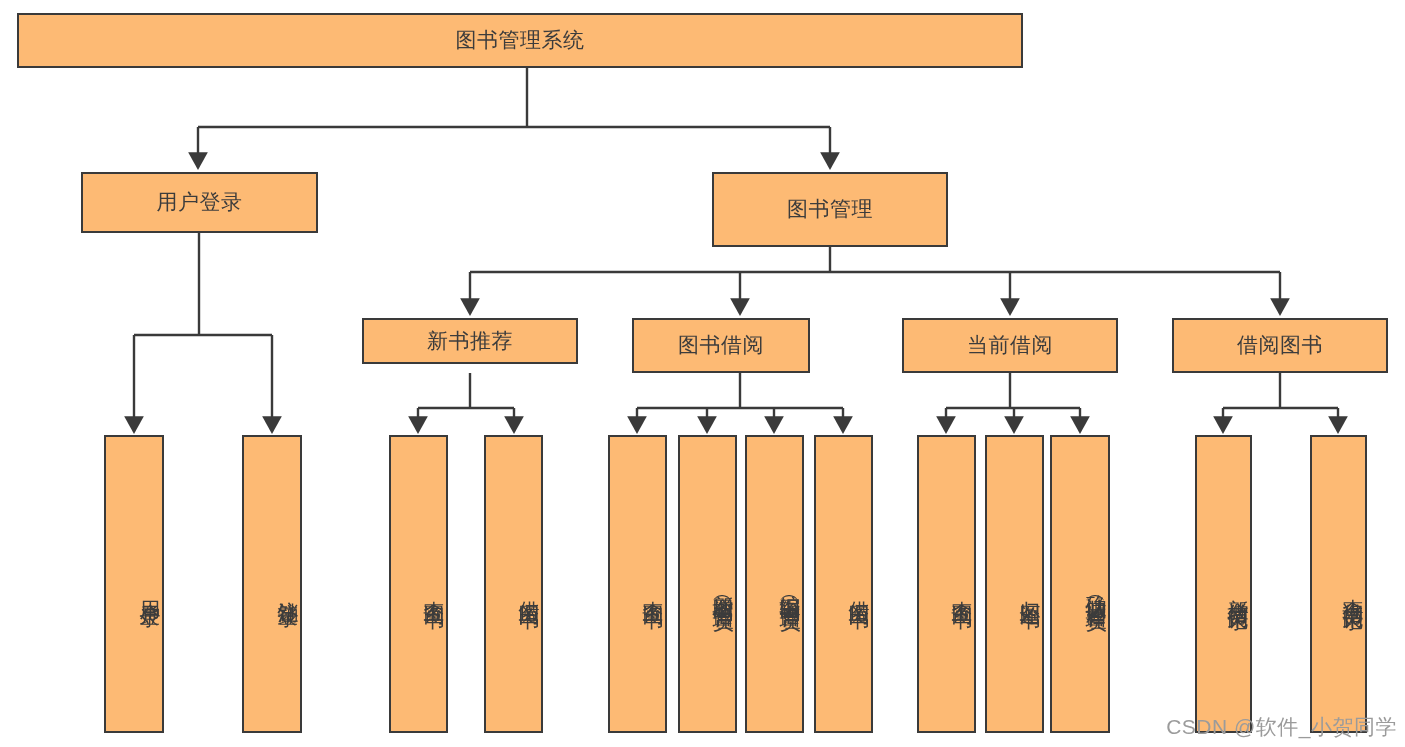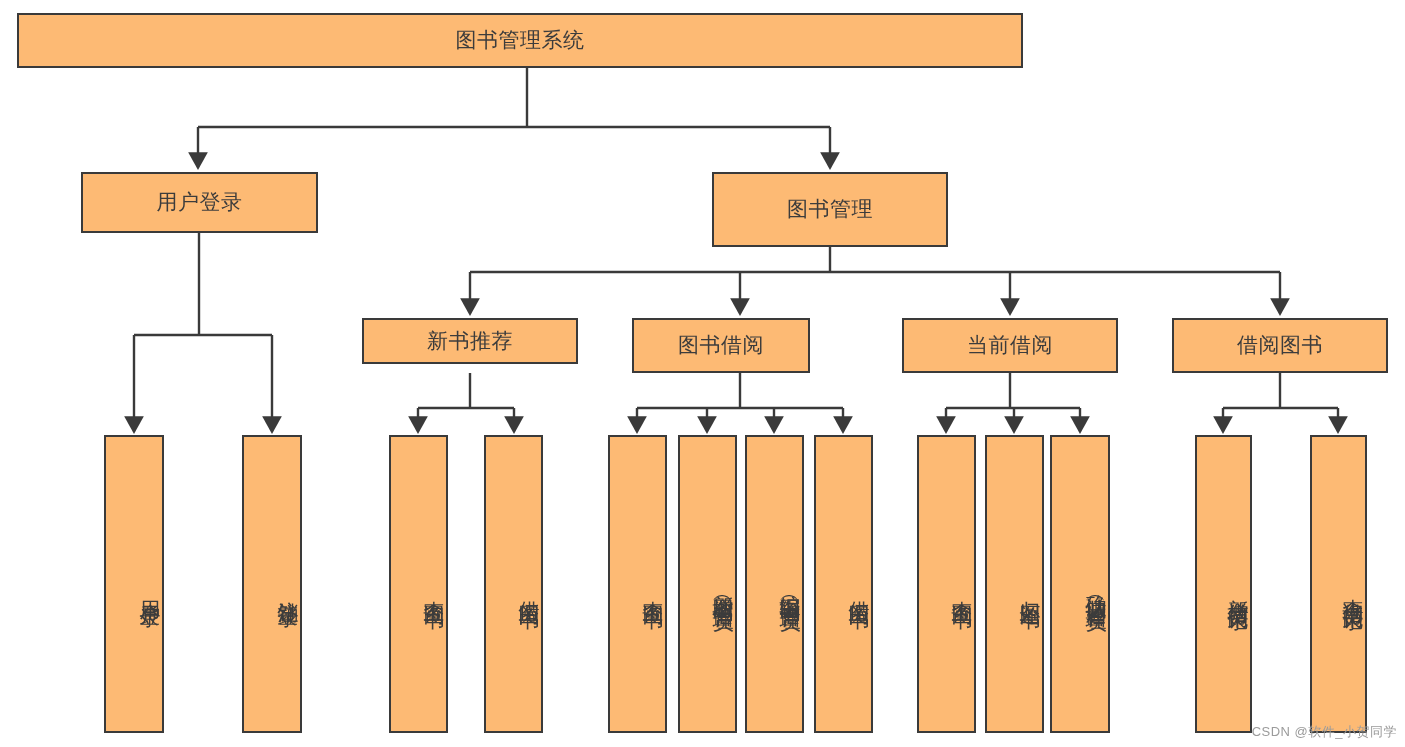--- a/index.html
+++ b/index.html
@@ -52,21 +52,21 @@
   .node.vert .label {
     writing-mode: vertical-rl;
     text-orientation: upright;
     display: block;
     white-space: nowrap;
   }
   #watermark {
     position: absolute;
     right: 8px;
     bottom: 6px;
-    font-size: 13px;
+    font-size: 21px;
     color: #9b9b9b;
     letter-spacing: 0.5px;
     white-space: nowrap;
     pointer-events: none;
   }
 </style>
 </head>
 <body>
 
 <div id="canvas">

